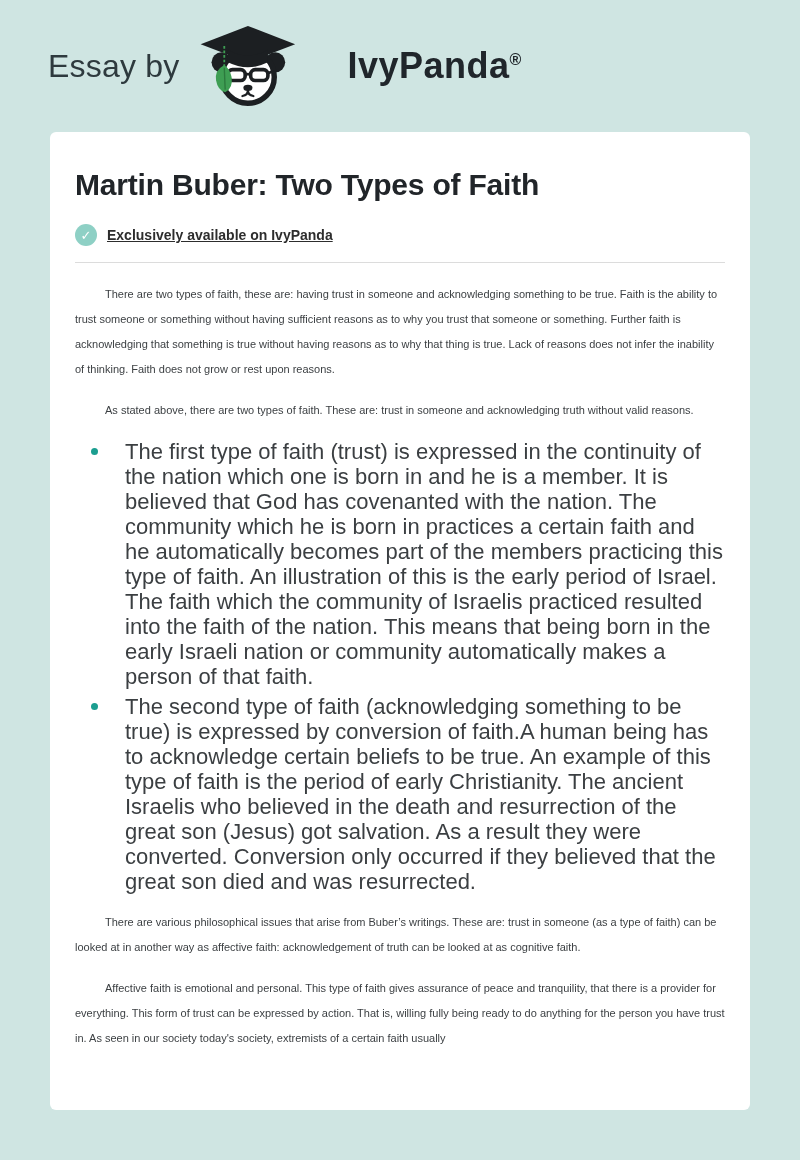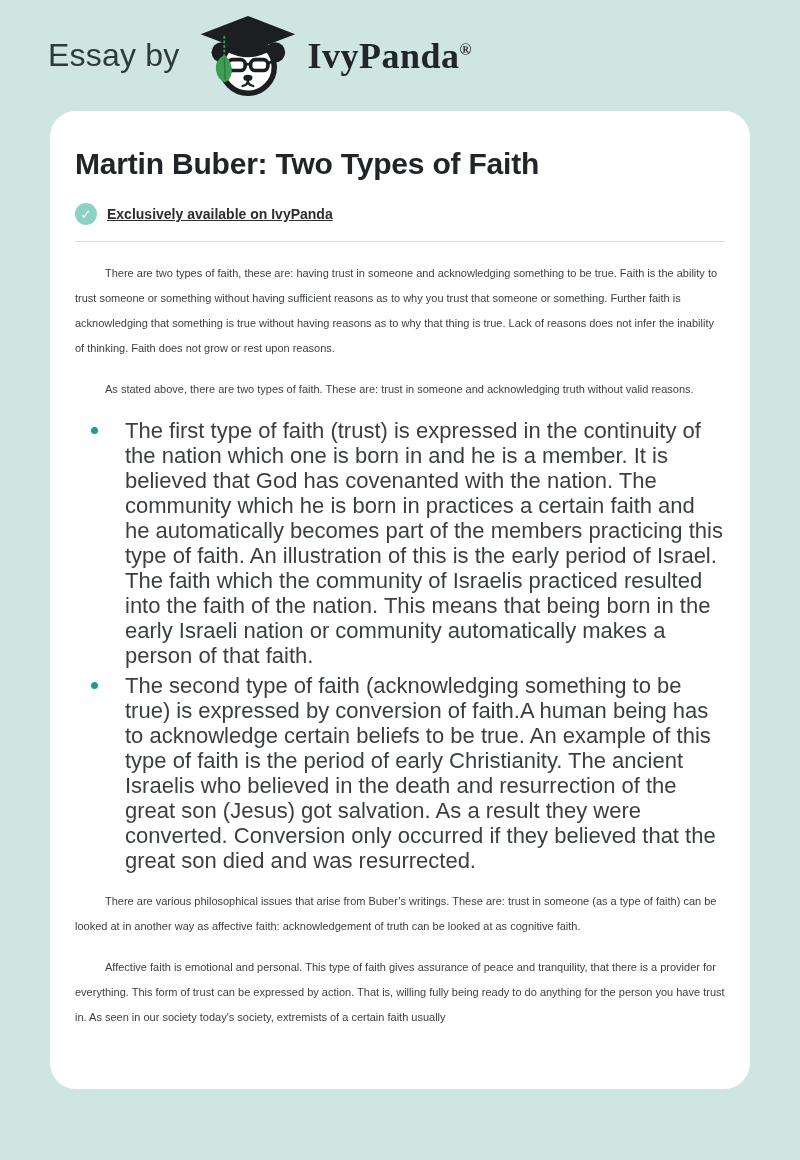--- a/index.html
+++ b/index.html
@@ -7,55 +7,56 @@
   .page {
     width: 800px;
     height: 1160px;
     background: #cfe5e2;
     margin: 0 auto;
     font-family: "Liberation Sans", "DejaVu Sans", sans-serif;
     overflow: hidden;
   }
   
   .site-header {
-    height: 111px;
+    height: 132px;
     display: flex;
     align-items: center;
     padding-left: 48px;
   }
   .essay-by {
     font-size: 32px;
     color: #2e3a3e;
     letter-spacing: 0.2px;
   }
   .logo {
     margin: 0 10px 0 18px;
     display: inline-flex;
     align-items: center;
   }
   .brand {
-    font-family: Liberation Serif, serif;
+    font-family: Liberation Sans, sans-serif;
     font-weight: 700;
     font-size: 36px;
     color: #20262b;
     letter-spacing: 0.5px;
+    margin-left: 40px;
   }
   .brand sup {
     font-size: 16px;
     font-weight: 700;
     vertical-align: super;
     line-height: 0;
   }
   
   .card {
     width: 700px;
     min-height: 978px;
     margin: 0 auto;
     background: #ffffff;
-    border-radius: 26px;
+    border-radius: 6px;
     padding: 36px 25px 42px 25px;
   }
   .card h1 {
     font-size: 30px;
     font-weight: 700;
     color: #212529;
     letter-spacing: -0.2px;
     margin-bottom: 22px;
   }
   .badge-row {

